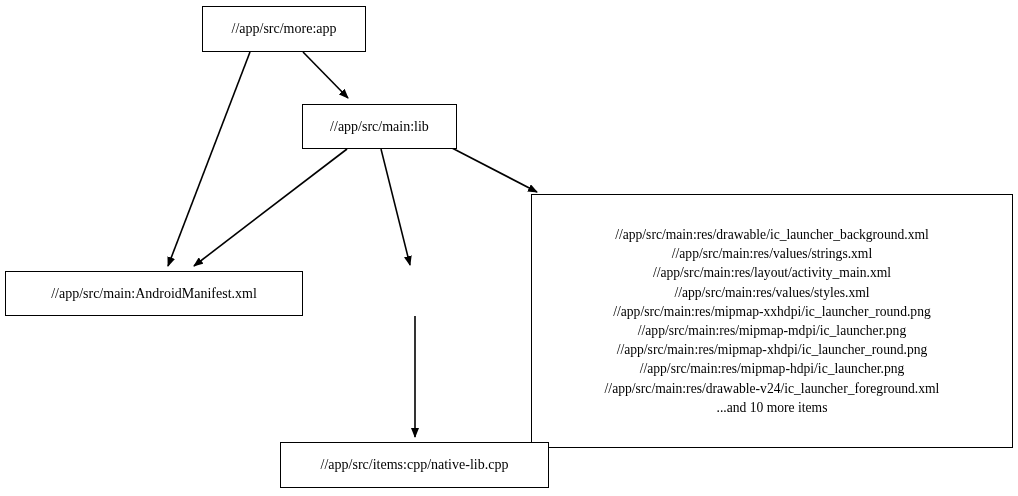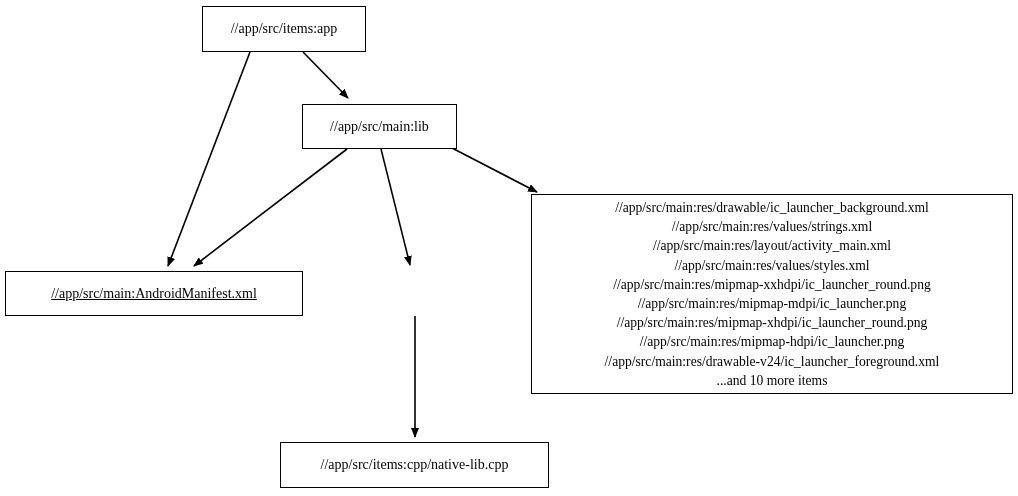--- a/index.html
+++ b/index.html
@@ -46,23 +46,23 @@
   }
   .node-multiline {
     white-space: pre-line;
     line-height: 19.2px;
     font-size: 13.6px;
     padding: 0 6px;
   }
   
   #node-app      { left: 202px; top: 6px;   width: 164px; height: 46px; }
   #node-lib      { left: 302px; top: 104px; width: 155px; height: 45px; }
-  #node-manifest { left: 5px;   top: 271px; width: 298px; height: 45px; text-decoration: underline; }
+  #node-manifest { left: 5px;   top: 271px; width: 298px; height: 45px; }
   #node-jnilib   { left: 325px; top: 271px; width: 181px; height: 45px; }
-  #node-res      { left: 531px; top: 194px; width: 482px; height: 200px; }
+  #node-res      { left: 531px; top: 194px; width: 482px; height: 254px; }
   #node-nativelib{ left: 280px; top: 442px; width: 269px; height: 46px; }
 </style>
 </head>
 <body>
 
 <div id="graph-canvas">
 
   <svg id="edge-layer" viewBox="0 0 1018 496" width="1018" height="496">
     <defs>
       <marker id="arrowhead" markerWidth="10" markerHeight="8" refX="9" refY="4" orient="auto" markerUnits="userSpaceOnUse">
@@ -77,21 +77,21 @@
     <line x1="347" y1="149" x2="194" y2="266" stroke="#000000" stroke-width="1.6" marker-end="url(#arrowhead)"></line>
 
     <line x1="381" y1="149" x2="410" y2="265" stroke="#000000" stroke-width="1.6" marker-end="url(#arrowhead)"></line>
 
     <line x1="452" y1="148" x2="537" y2="192" stroke="#000000" stroke-width="1.6" marker-end="url(#arrowhead)"></line>
 
     <line x1="415" y1="316" x2="415" y2="437" stroke="#000000" stroke-width="1.6" marker-end="url(#arrowhead)"></line>
   </svg>
 
   <div class="node" id="node-app">
-    <span class="node-label">//app/src/items:app</span>
+    <span class="node-label">//app/src/more:app</span>
   </div>
 
   <div class="node" id="node-lib">
     <span class="node-label">//app/src/main:lib</span>
   </div>
 
   <div class="node" id="node-manifest">
     <span class="node-label">//app/src/main:AndroidManifest.xml</span>
   </div>
 

